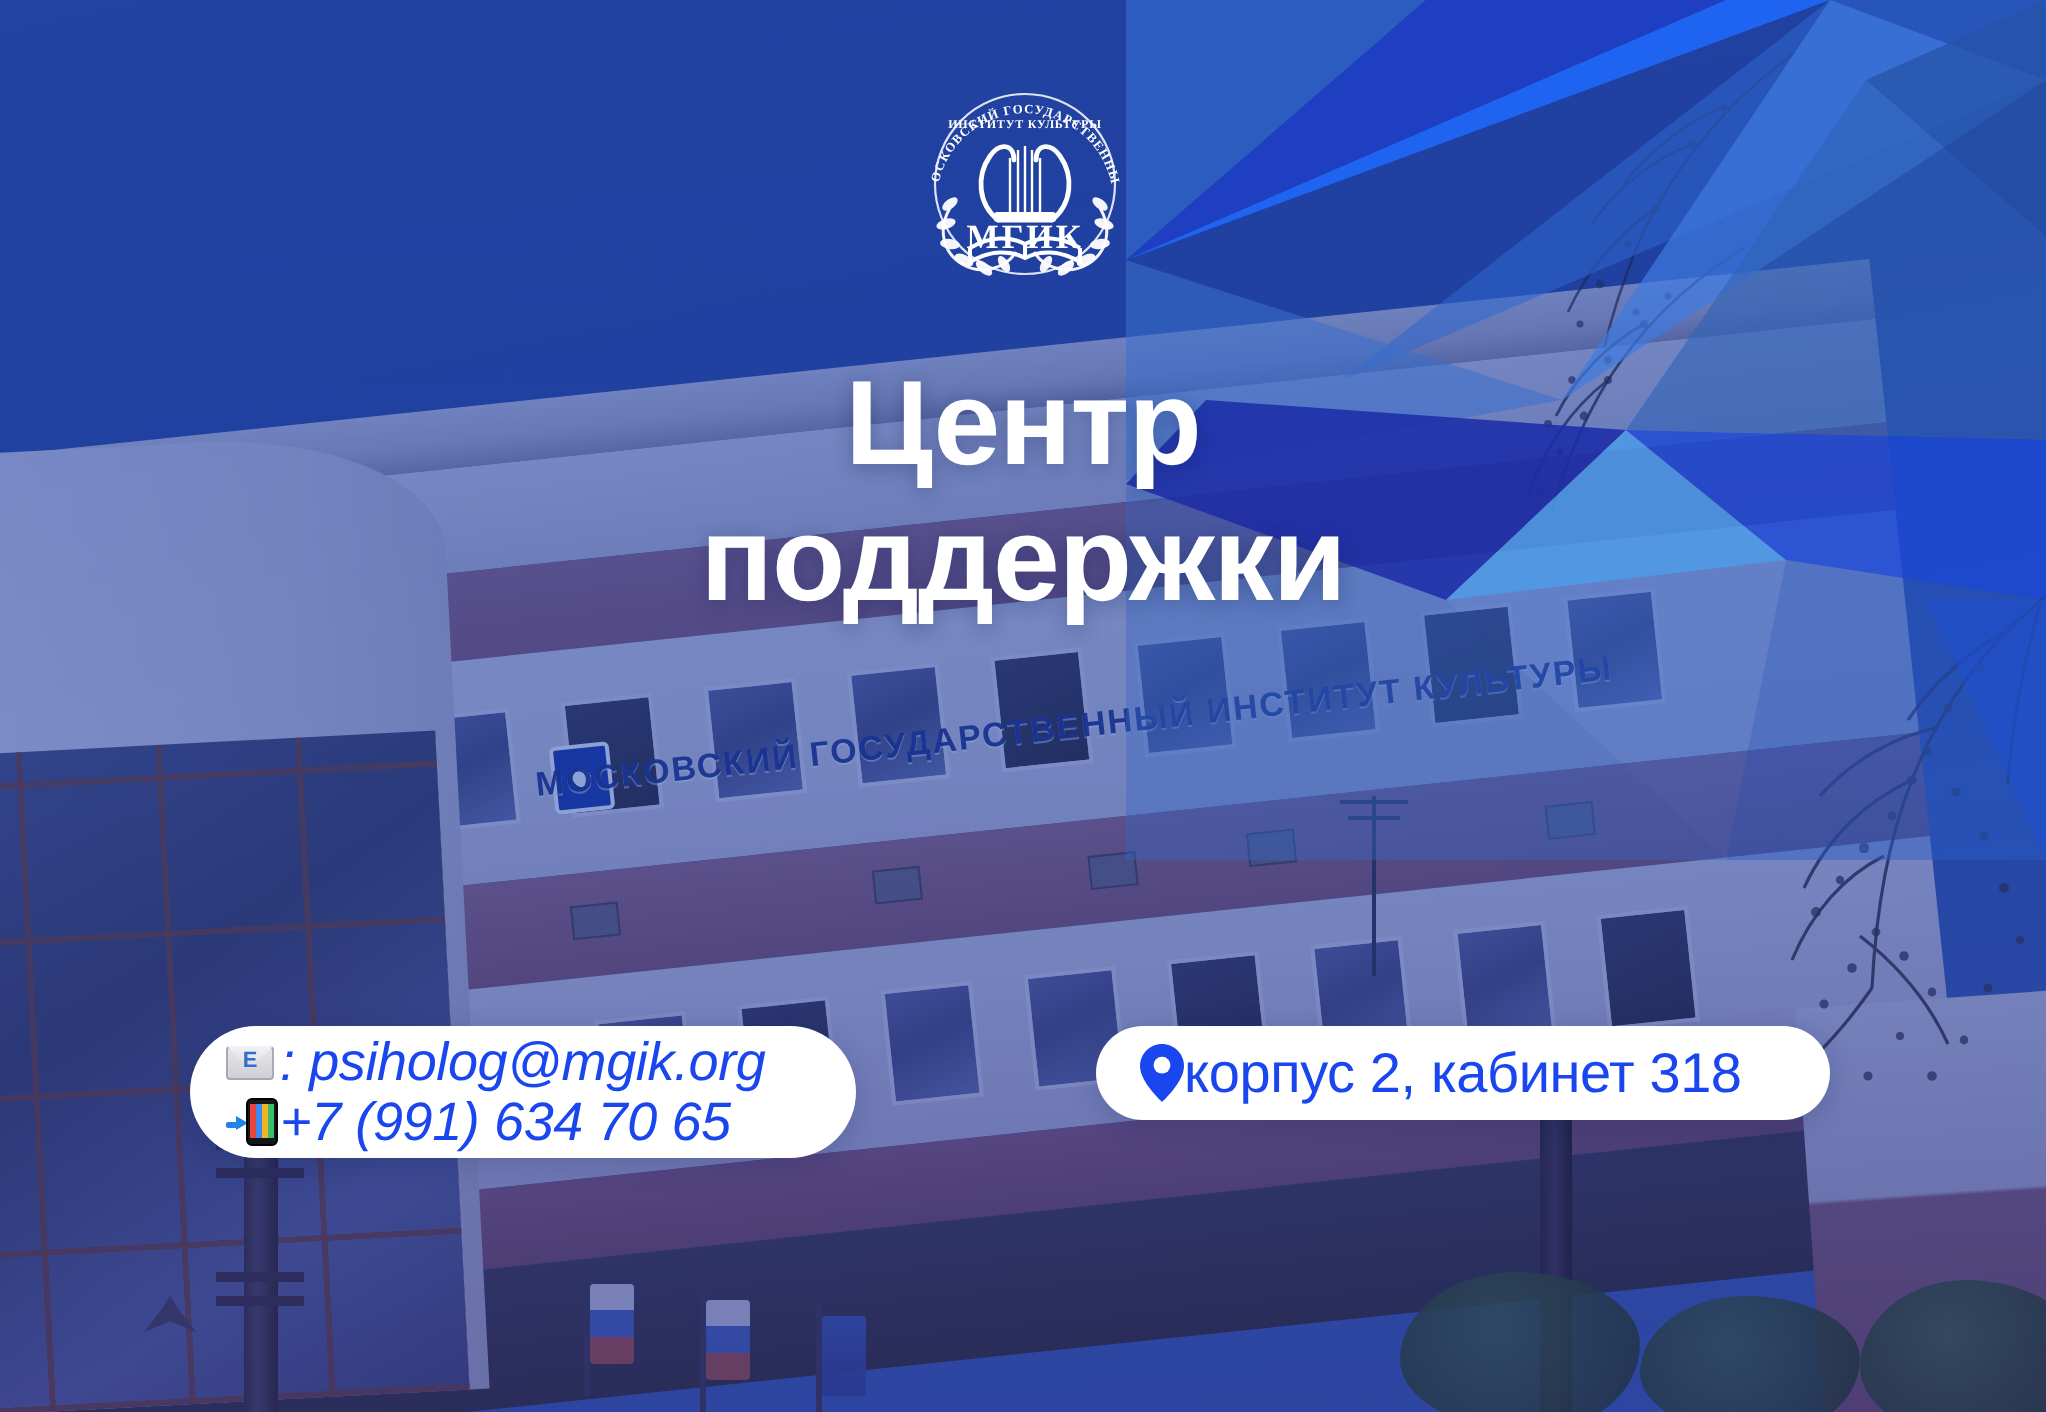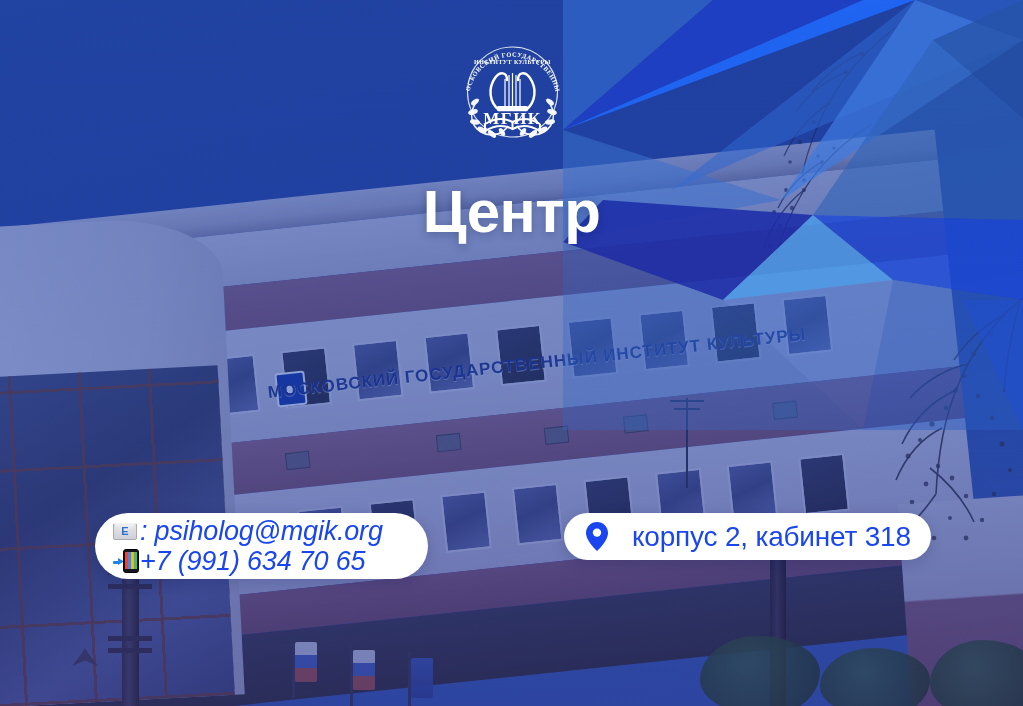--- a/index.html
+++ b/index.html
@@ -202,22 +202,22 @@
   }
   .ico-phone .arr::before{
     content:"";position:absolute;left:0;top:2.5px;width:7px;height:3px;background:#1e84e8;border-radius:1px;
   }
   .ico-phone .arr::after{
     content:"";position:absolute;left:5px;top:0;width:6px;height:7px;background:#1e84e8;
     clip-path:polygon(0 0,100% 50%,0 100%);
   }
 
   .pill-location{
-    left:564px;top:513px;width:367px;height:47px;
-    padding:0 22px;box-sizing:border-box;gap:24px;
+    left:548px;top:513px;width:367px;height:47px;
+    padding:0 22px;box-sizing:border-box;gap:0;
   }
   .pill-location .ltext{font-size:28px;color:#1a46ef;white-space:nowrap;letter-spacing:-.2px;}
   .pin{width:22px;height:29px;flex:0 0 auto;}
   .pin svg{display:block;width:100%;height:100%;}
 </style>
 </head>
 <body>
 
 <div class="poster">
 
@@ -459,20 +459,21 @@
         <path d="M30 92 L30 99 C40 93 50 93 57.5 97 C65 93 75 93 85 99 L85 92"></path>
         <line x1="57.5" y1="90" x2="57.5" y2="97"></line>
       </g>
 
       <text x="57.5" y="92" font-family="'Liberation Serif', serif" font-size="17" fill="#ffffff" text-anchor="middle" font-weight="700" letter-spacing="1.5">МГИК</text>
     </svg>
   </div>
 
   <div class="title">
     <span class="ln">Центр</span>
+    <span class="ln">поддержки</span>
   </div>
 
   <div class="pill pill-contact">
     <div class="crow">
       <span class="ico-mail">
           <span class="e">E</span>
         </span>
       <span class="ctext">: psiholog@mgik.org</span>
     </div>
     <div class="crow">

